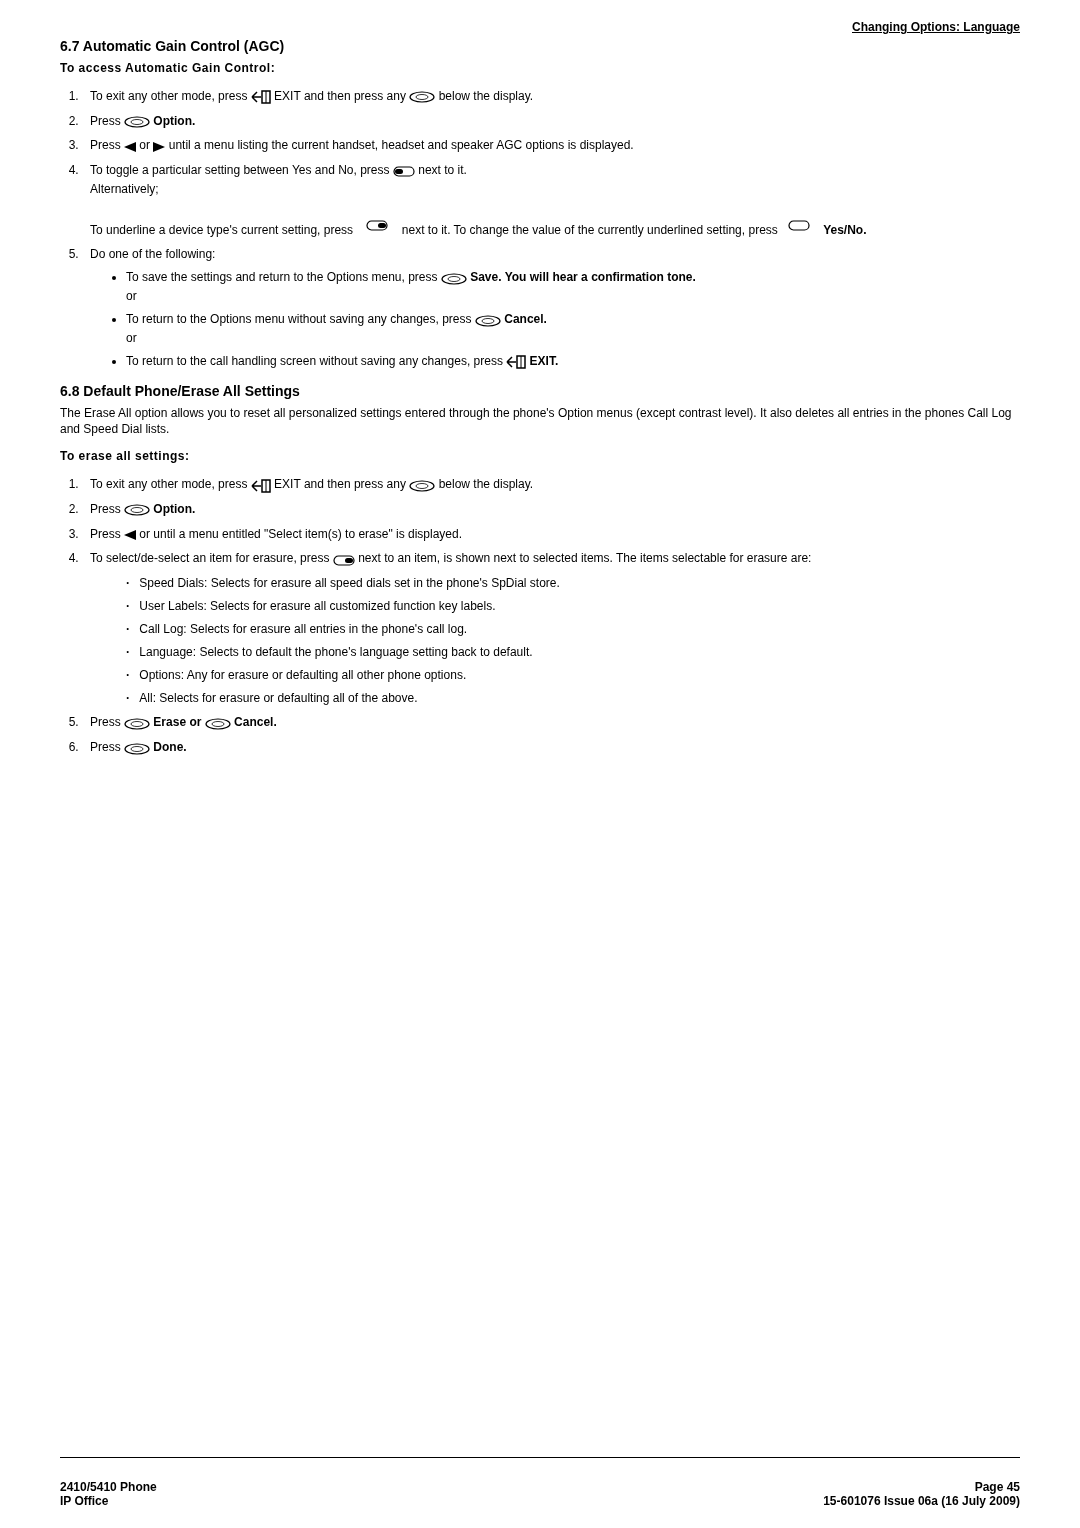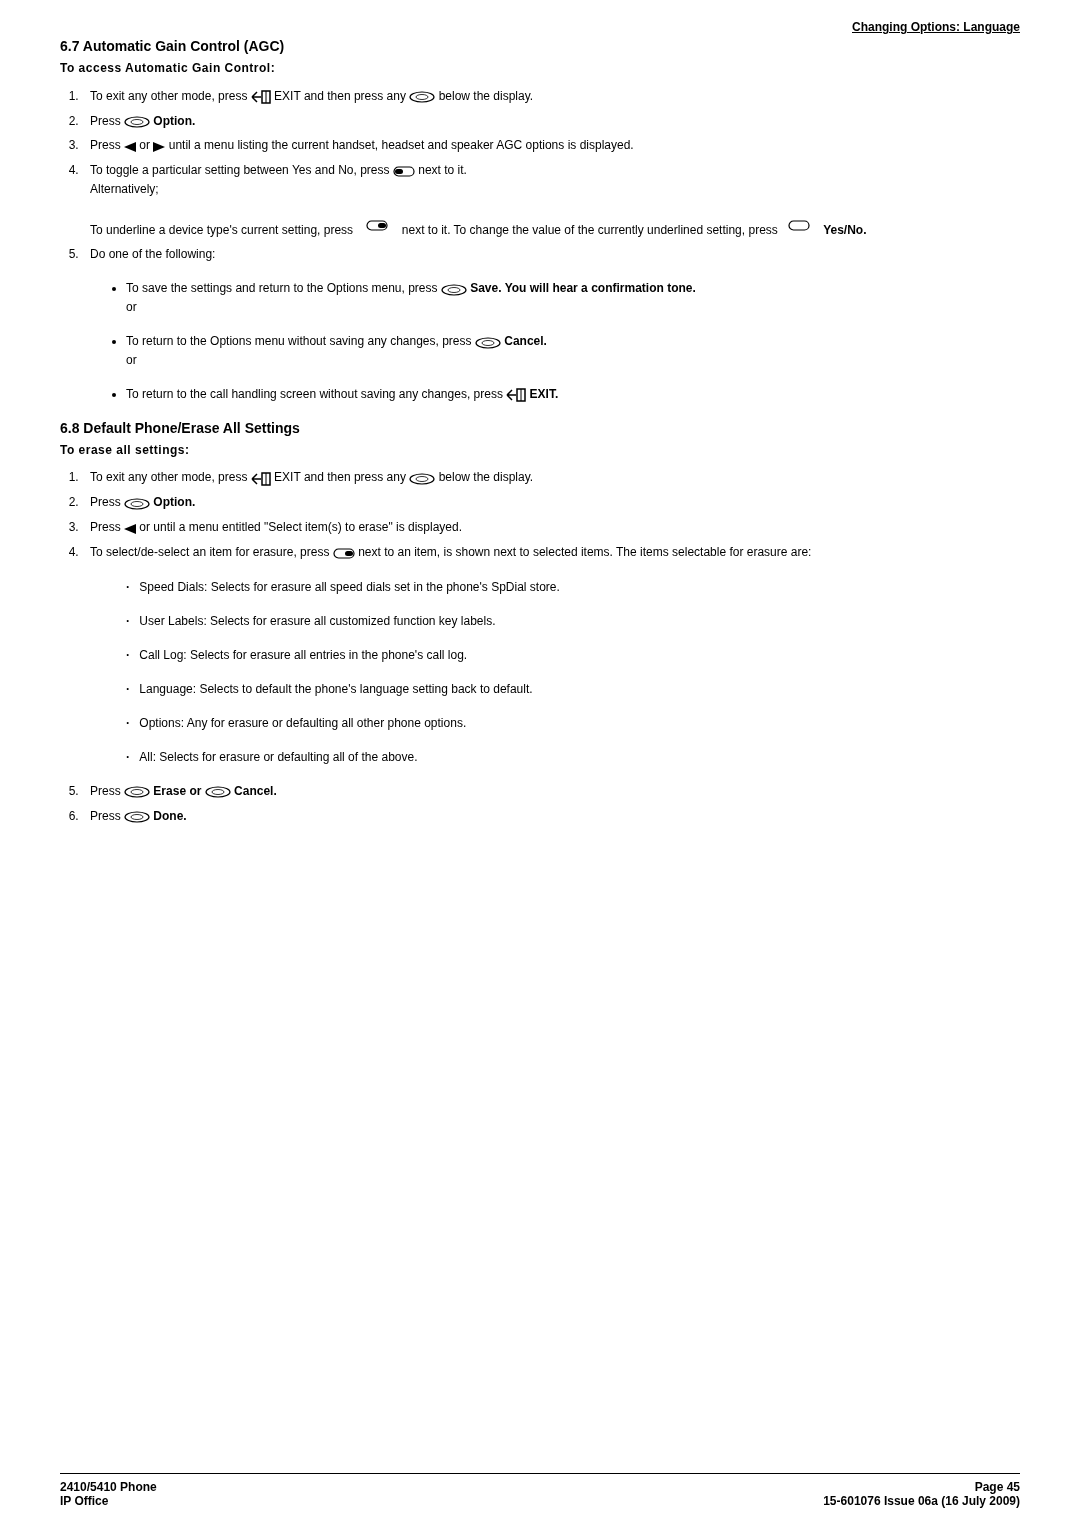--- a/index.html
+++ b/index.html
@@ -43,21 +43,21 @@
       margin: 6px 0;
       padding-left: 8px;
       line-height: 1.5;
     }
     ul {
       list-style: disc;
       margin: 4px 0 4px 36px;
       padding: 0;
     }
     ul li {
-      margin: 16px 0;
+      margin: 5px 0;
       line-height: 1.5;
     }
     ul.dots {
       list-style: none;
       margin: 6px 0 6px 36px;
     }
     ul.dots li::before {
       content: "· ";
       font-weight: bold;
       margin-right: 6px;
@@ -73,21 +73,21 @@
     .bold {
       font-weight: bold;
     }
     .content {
       flex: 1;
     }
     .footer {
       border-top: 1px solid #000;
       display: flex;
       justify-content: space-between;
-      padding-top: 6px;
+      padding-top: 22px;
       font-size: 12px;
       font-weight: bold;
       margin-top: 40px;
     }
     .footer .right {
       text-align: right;
     }
     .letterspace {
       letter-spacing: 0.5px;
     }
@@ -214,20 +214,21 @@
                   <line x1="15" y1="1" x2="15" y2="13" stroke="#000" stroke-width="1"></line>
                 </svg>
             </span>
             <span class="bold"> EXIT.</span>
           </li>
         </ul>
       </li>
     </ol>
 
     <h2>6.8 Default Phone/Erase All Settings</h2>
+    <p>The Erase All option allows you to reset all personalized settings entered through the phone's Option menus (except contrast level). It also deletes all entries in the phones Call Log and Speed Dial lists.</p>
     <p class="bold letterspace">To erase all settings:</p>
 
     <ol>
       <li>
         <span>To exit any other mode, press </span>
         <span class="exit-icon">
           <svg width="20" height="14">
               <path d="M1 7 L6 2 M1 7 L6 12 M1 7 L10 7" stroke="#000" stroke-width="1.5" fill="none"></path>
               <rect x="11" y="1" width="8" height="12" stroke="#000" stroke-width="1.5" fill="none"></rect>
               <line x1="15" y1="1" x2="15" y2="13" stroke="#000" stroke-width="1"></line>

